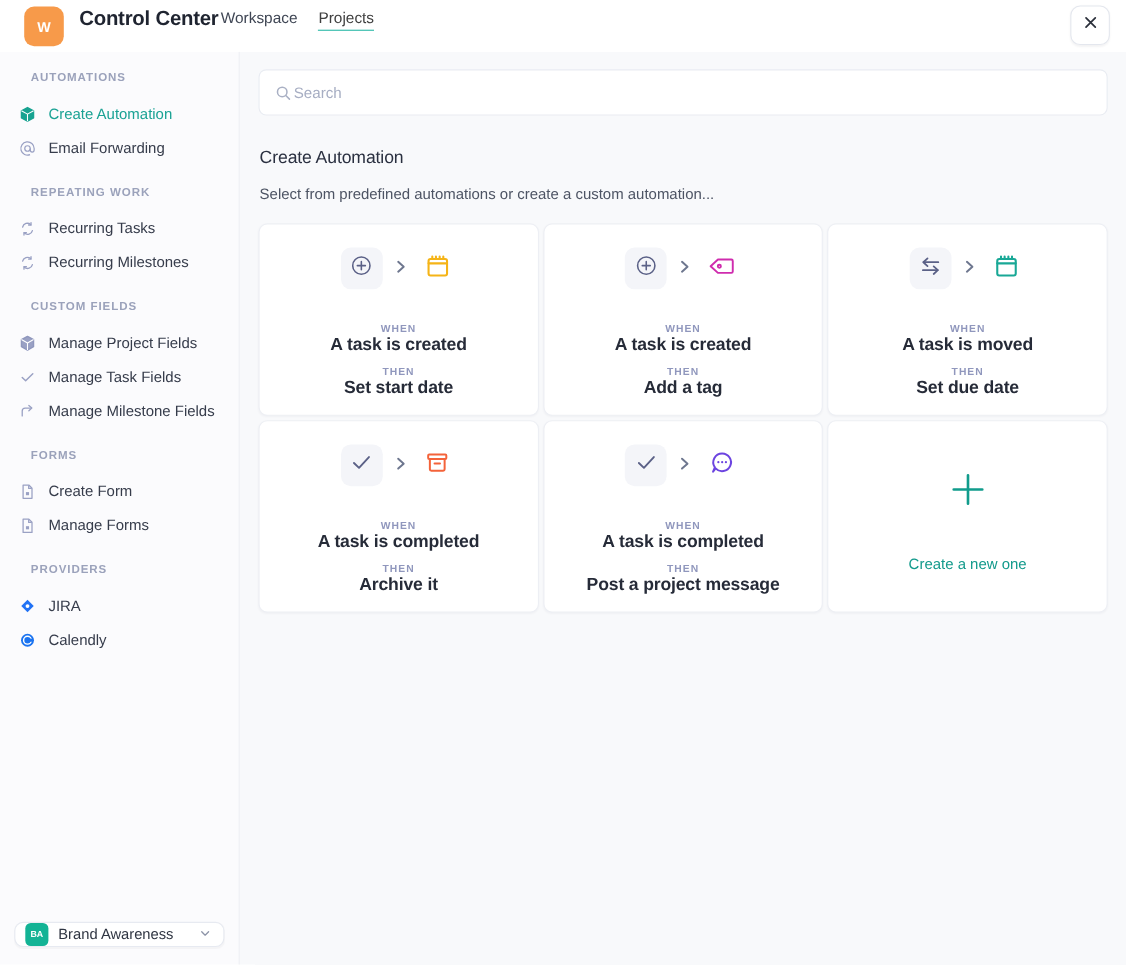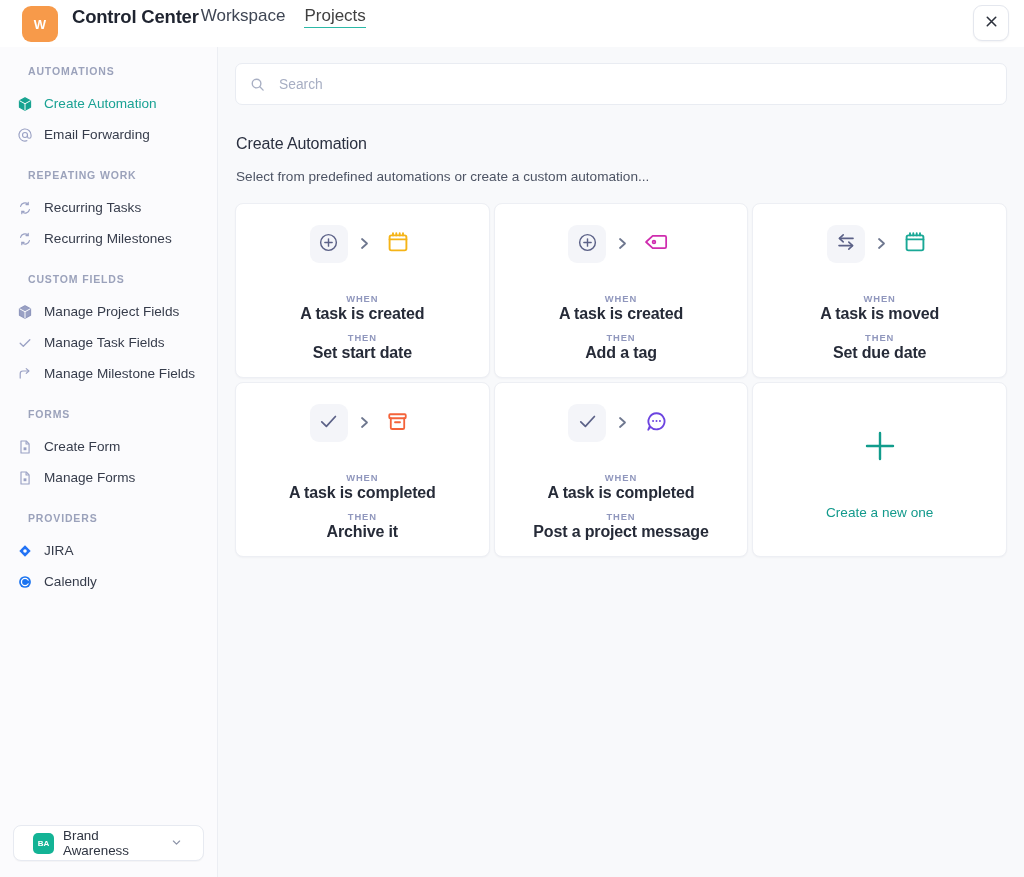--- a/index.html
+++ b/index.html
@@ -20,21 +20,21 @@
   .brand-badge {
     width: 36px; height: 36px; border-radius: 9px;
     background: #f79a4a; color: #fff;
     font-size: 13px; font-weight: bold;
     display: flex; align-items: center; justify-content: center;
     letter-spacing: .2px;
   }
   .brand-text { display: flex; flex-direction: row; gap: 2px; }
   .brand-title { font-size: 18.5px; font-weight: bold; color: #1f2430; letter-spacing: -.2px; line-height: 22px; }
   .brand-tabs { display: flex; gap: 19px; margin-top: 1px; }
-  .brand-tab { font-size: 17px; color: #3f4654; line-height: 18px; padding-bottom: 2px; }
+  .brand-tab { font-size: 14px; color: #3f4654; line-height: 18px; padding-bottom: 2px; }
   .brand-tab.active { color: #404040; border-bottom: 1.6px solid #2bb9a7; }
 
   .close-btn {
     position: absolute; right: 15px; top: 5px;
     width: 36px; height: 36px; border-radius: 9px;
     background: #fff; border: 1px solid #e4e7ee;
     display: flex; align-items: center; justify-content: center;
     color: #2b303b; font-size: 16px; cursor: pointer;
     box-shadow: 0 1px 2px rgba(20,25,40,.05);
   }
@@ -59,42 +59,42 @@
     display: flex; align-items: center; gap: 11px;
     height: 31px; padding-left: 16px; cursor: pointer;
     color: #363c4b; font-size: 13.6px;
   }
   .nav-item.active { color: #1aa294; }
   .nav-ico { width: 17px; height: 17px; display: flex; align-items: center; justify-content: center; flex: 0 0 17px; }
   .nav-ico svg { display: block; }
 
   .ws-wrap { padding: 10px 13px 16px 13px; }
   .ws-select {
-    height: 36px; border: 1px solid #e7eaf1; border-radius: 8px;
+    height: 23px; border: 1px solid #e7eaf1; border-radius: 8px;
     background: #fff; display: flex; align-items: center;
-    padding: 0 19px; gap: 9px; cursor: pointer;
+    padding: 0 9px; gap: 9px; cursor: pointer;
     box-shadow: 0 1px 1px rgba(22,28,45,.03);
   }
   .ws-badge {
     width: 21px; height: 21px; border-radius: 5px; background: #13b395;
     color: #fff; font-size: 8px; font-weight: bold;
     display: flex; align-items: center; justify-content: center;
   }
   .ws-name { flex: 1; font-size: 13.4px; color: #2f3542; }
   .ws-chev { color: #8d94a8; font-size: 11px; padding-right: 2px; }
 
   
   .main {
     flex: 1; background: #f8f9fb; padding: 16px 17px 0 17px;
     overflow: hidden;
   }
   .search {
     height: 42px; background: #fff; border: 1px solid #e9ecf2;
     border-radius: 7px; display: flex; align-items: center;
-    padding: 0 14px; gap: 14px; cursor: text;
+    padding: 0 14px; gap: 2px; cursor: text;
   }
   .search-ico { color: #a9b0c4; display: flex; }
   .search-input {
     flex: 1; border: none; outline: none; background: transparent;
     font-family: "Liberation Sans", sans-serif; font-size: 13.8px; color: #2b303b;
   }
   .search-input::placeholder { color: #a7aec3; }
 
   .sec-title { font-size: 16px; color: #2a3040; margin: 30px 0 0 1px; letter-spacing: -.1px; }
   .sec-sub { font-size: 13.6px; color: #4d5464; margin: 16px 0 0 1px; }

